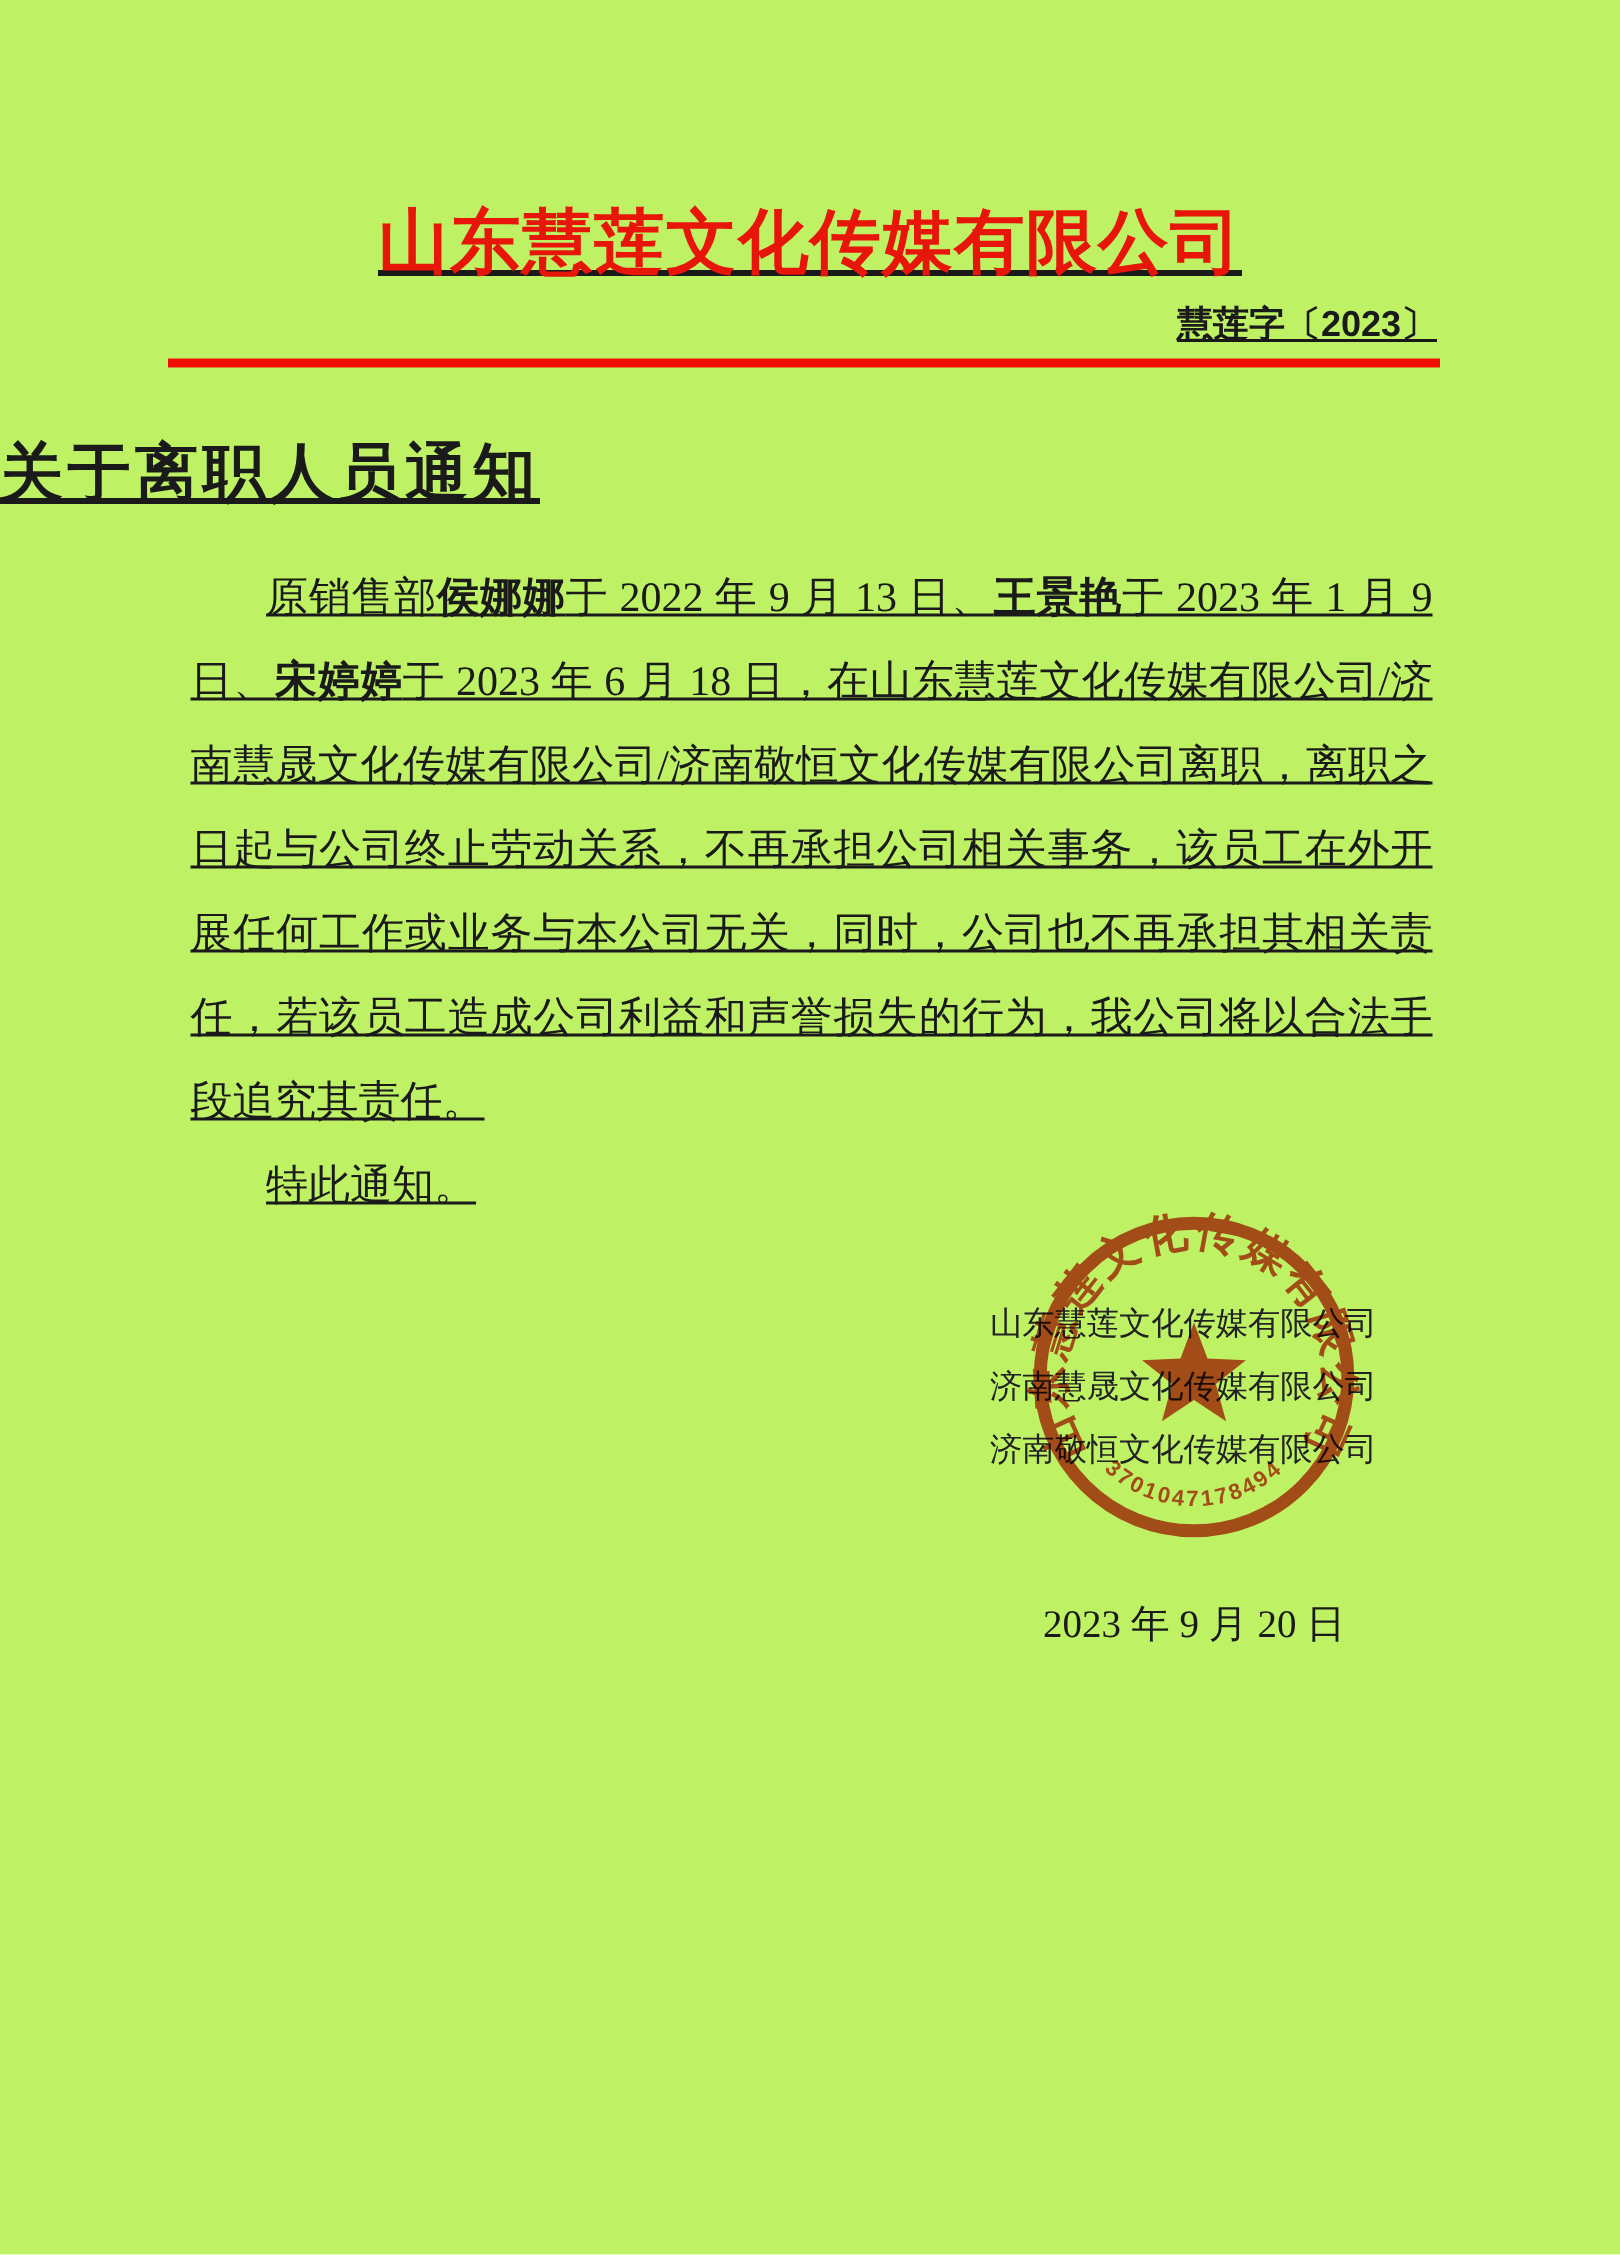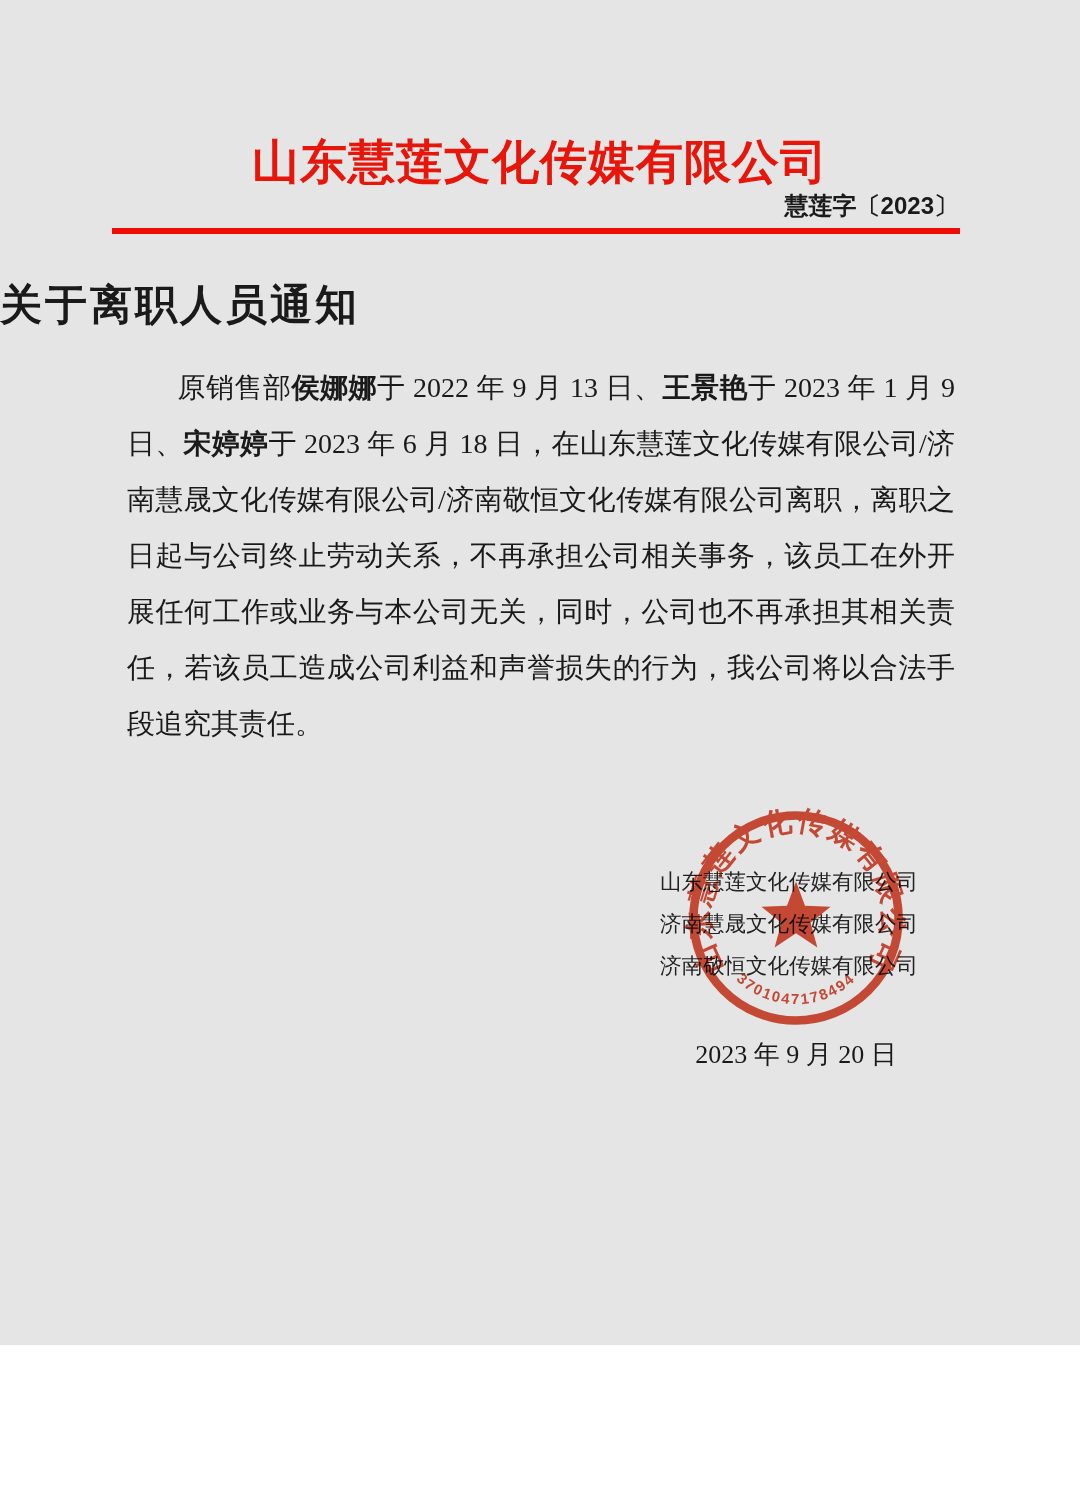--- a/index.html
+++ b/index.html
@@ -3,38 +3,39 @@
 <meta charset="utf-8">
 <style>
   html, body {
     margin: 0;
     padding: 0;
     background: #ffffff;
   }
   .page {
     position: relative;
     width: 1080px;
-    height: 1345px;
+    height: 1503px;
     margin: 0 auto;
-    background: #e5e5e5;
+    background: #bef264;
     overflow: hidden;
     font-family: "Liberation Serif", "DejaVu Serif", serif;
     color: #1a1a1a;
+    text-decoration: underline;
   }
   
   .company-name {
     padding-top: 134px;
     text-align: center;
     font-size: 47px;
     font-weight: bold;
     letter-spacing: 1px;
     line-height: 1.2;
   }
   .ref-number {
-    margin-top: 1px;
+    margin-top: 12px;
     margin-right: 122px;
     text-align: right;
     font-size: 24px;
     font-weight: bold;
     line-height: 30px;
     font-family: "Liberation Sans", "DejaVu Sans", sans-serif;
   }
   .red-rule {
     height: 6px;
     margin: 7px 120px 0 112px;
@@ -79,21 +80,21 @@
     top: 803px;
     width: 230px;
     height: 230px;
     mix-blend-mode: multiply;
     opacity: 0.93;
     pointer-events: none;
   }
   .date-line {
     position: absolute;
     left: 681px;
-    top: 1038px;
+    top: 1066px;
     width: 230px;
     text-align: center;
     font-size: 26px;
     line-height: 34px;
     white-space: nowrap;
   }
 </style>
 </head>
 <body>
 
@@ -102,20 +103,21 @@
   <div class="company-name" style="color: rgb(232, 21, 10);">山东慧莲文化传媒有限公司</div>
 
   <div class="ref-number">慧莲字〔2023〕</div>
 
   <div class="red-rule" style="background: rgb(239, 13, 5);"></div>
 
   <div class="doc-title">关于离职人员通知</div>
 
   <div class="content">
     <div class="body-para"><span>原销售部</span><span class="seg-bold">侯娜娜</span><span>于 2022 年 9 月 13 日、</span><span class="seg-bold">王景艳</span><span>于 2023 年 1 月 9 日、</span><span class="seg-bold">宋婷婷</span><span>于 2023 年 6 月 18 日，在山东慧莲文化传媒有限公司/济南慧晟文化传媒有限公司/济南敬恒文化传媒有限公司离职，离职之日起与公司终止劳动关系，不再承担公司相关事务，该员工在外开展任何工作或业务与本公司无关，同时，公司也不再承担其相关责任，若该员工造成公司利益和声誉损失的行为，我公司将以合法手段追究其责任。</span></div>
+    <div class="closing">特此通知。</div>
   </div>
 
   <div class="sig-lines">
     <div>山东慧莲文化传媒有限公司</div>
     <div>济南慧晟文化传媒有限公司</div>
     <div>济南敬恒文化传媒有限公司</div>
   </div>
 
   <svg class="seal" viewBox="0 0 240 240" aria-hidden="true">
     <circle cx="120" cy="120" r="107" fill="none" stroke="#d8432c" stroke-width="9"></circle>

